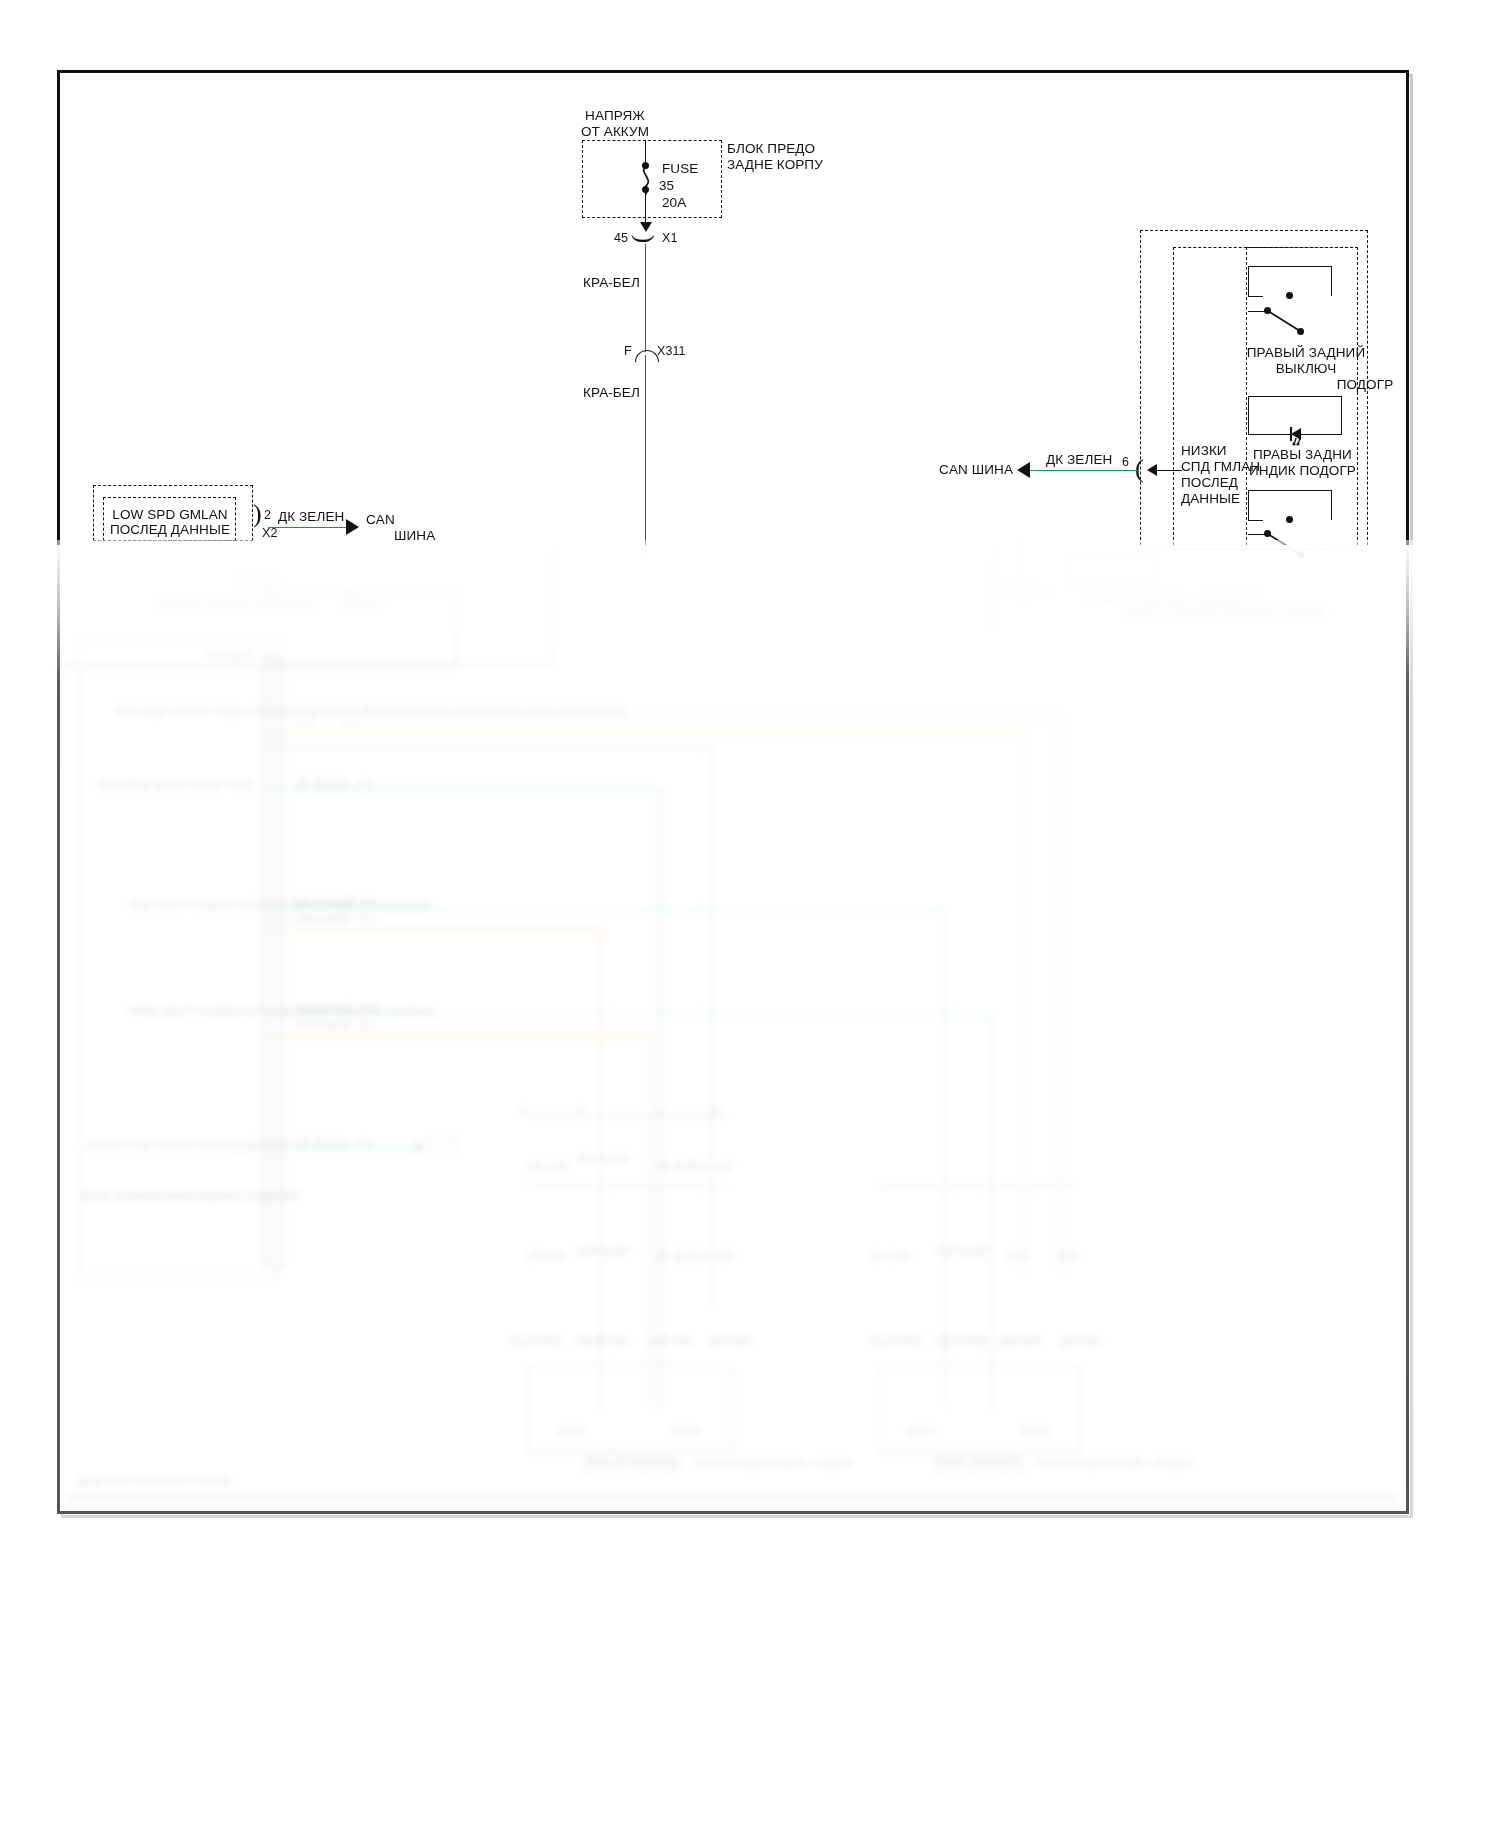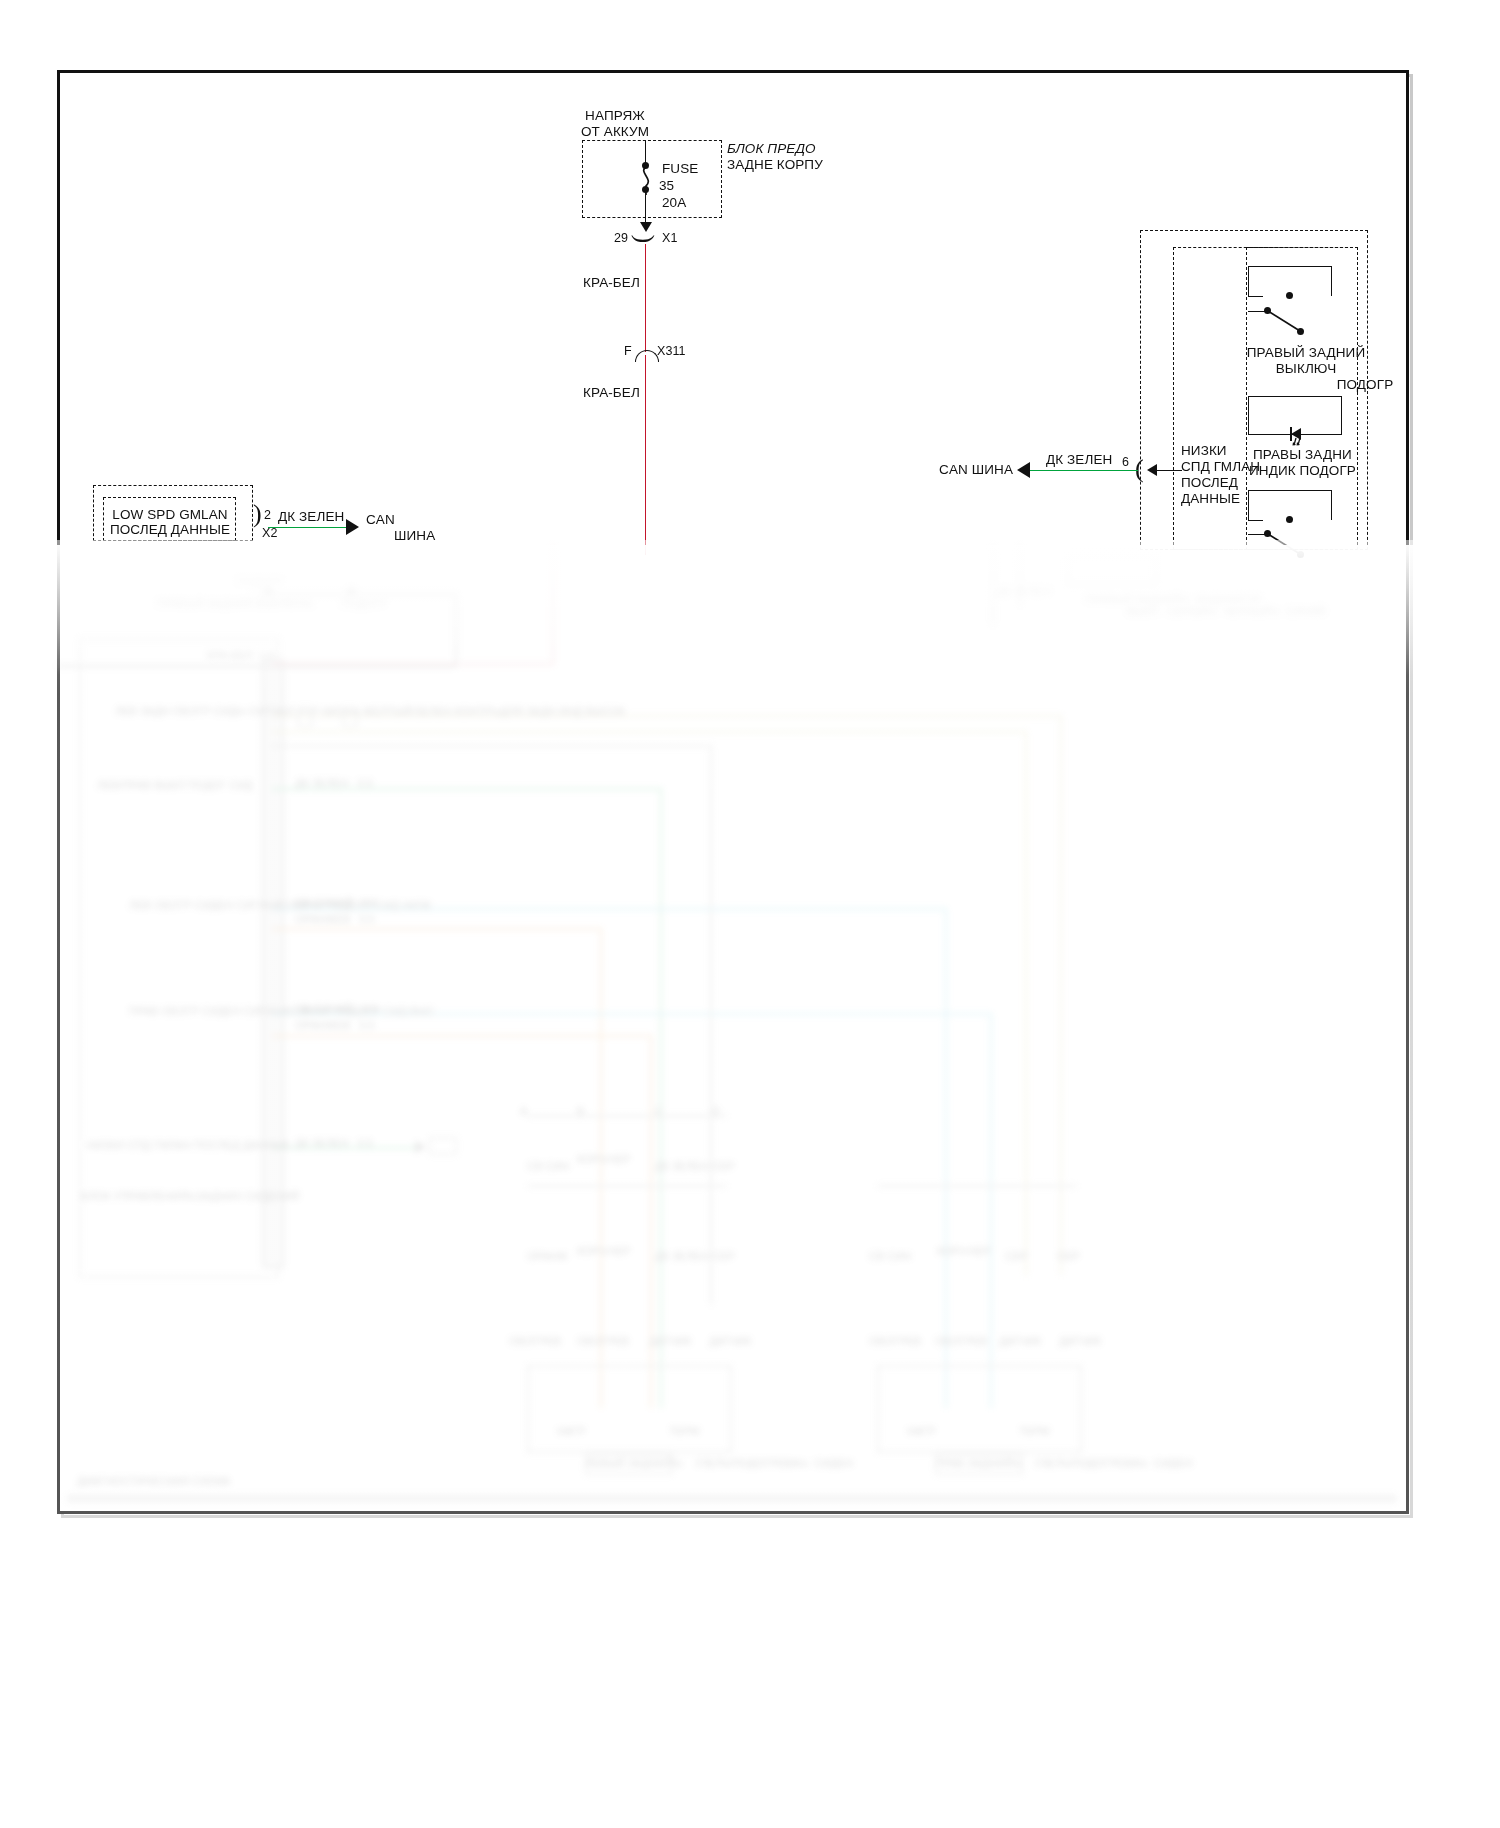--- a/index.html
+++ b/index.html
@@ -202,25 +202,25 @@
     <path d="M10 0 C 2 5, 18 12, 10 19 L10 28" stroke="#111" stroke-width="1.7" fill="none"></path>
   </svg>
   <div class="dot" style="left:642px;top:186px;"></div>
   <div class="vline blk" style="left:645px;top:190px;height:38px;"></div>
   <div class="arrow-d" style="left:640px;top:222px;"></div>
 
   <div class="lbl" style="left:662px;top:161px;">FUSE</div>
   <div class="lbl" style="left:659px;top:178px;">35</div>
   <div class="lbl" style="left:662px;top:195px;">20A</div>
 
-  <div class="lbl" style="left:727px;top:141px;font-style:italic;">БЛОК ПРЕДО</div>
+  <div class="lbl" style="left:727px;top:141px;">БЛОК ПРЕДО</div>
   <div class="lbl" style="left:727px;top:157px;">ЗАДНЕ КОРПУ</div>
 
   <div class="conn" style="left:637px;top:229px;transform:rotate(-90deg);">(</div>
-  <div class="lbl sm r" style="left:604px;top:231px;width:24px;">29</div>
+  <div class="lbl sm r" style="left:604px;top:231px;width:24px;">45</div>
   <div class="lbl sm" style="left:662px;top:231px;">X1</div>
 
   <div class="vline red" style="left:645px;top:244px;height:108px;"></div>
   <div class="lbl" style="left:583px;top:275px;">КРА-БЕЛ</div>
 
   <div class="splice" style="left:635px;top:350px;"></div>
   <div class="lbl sm" style="left:624px;top:344px;">F</div>
   <div class="lbl sm" style="left:657px;top:344px;">X311</div>
 
   <div class="vline red" style="left:645px;top:355px;height:200px;"></div>

